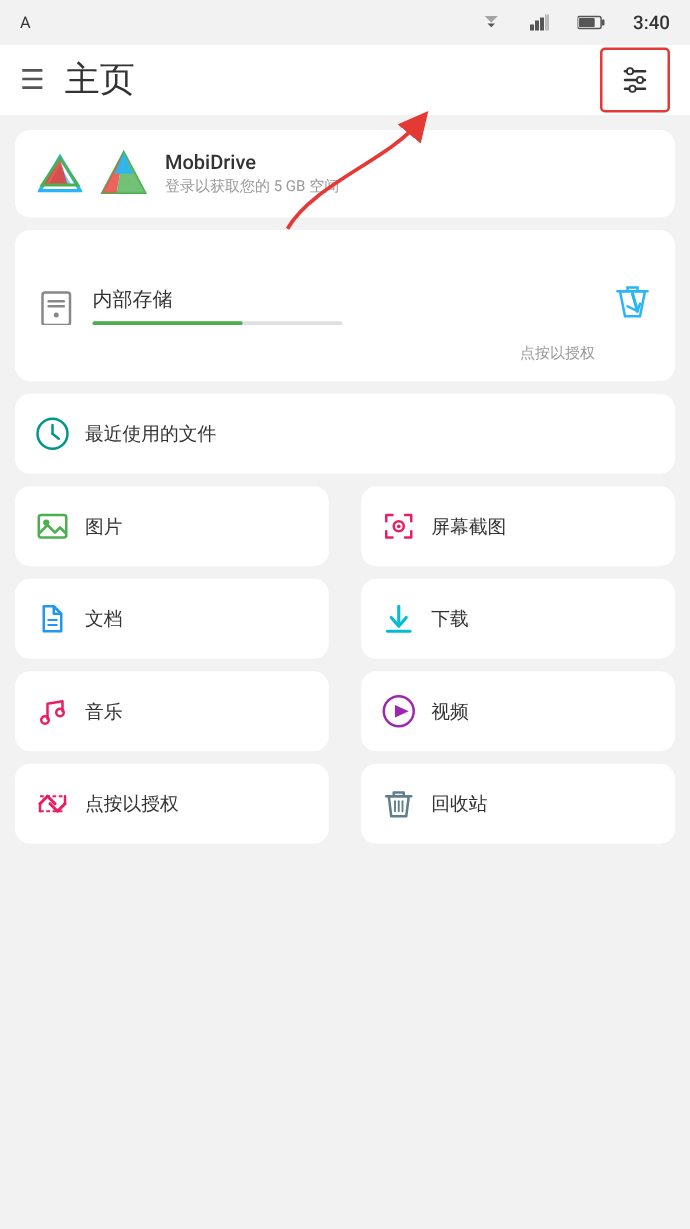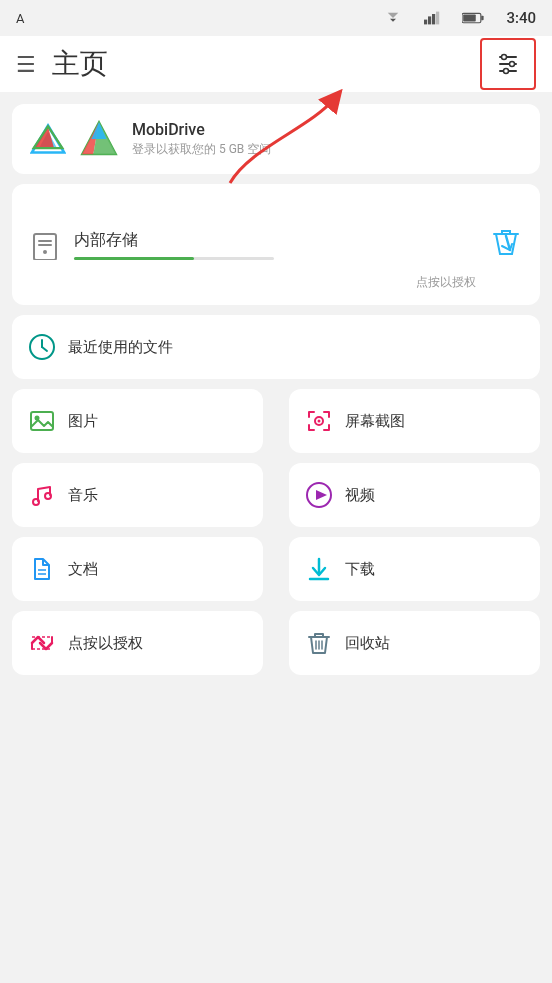--- a/index.html
+++ b/index.html
@@ -310,52 +310,52 @@
         <circle cx="14" cy="14" r="4" fill="none" stroke="#e91e63" stroke-width="2"></circle>
         <circle cx="14" cy="14" r="1.5" fill="#e91e63"></circle>
       </svg>
       <span class="grid-card-label">屏幕截图</span>
     </div>
   </div>
 
   <div class="grid-row">
     <div class="grid-card">
       <svg width="28" height="28" viewBox="0 0 28 28">
-        <path d="M10 20 L10 8 L22 6 L22 14" fill="none" stroke="#e91e63" stroke-width="2" stroke-linecap="round" stroke-linejoin="round"></path>
-        <circle cx="8" cy="21" r="3" fill="none" stroke="#e91e63" stroke-width="2"></circle>
-        <circle cx="20" cy="15" r="3" fill="none" stroke="#e91e63" stroke-width="2"></circle>
-      </svg>
-      <span class="grid-card-label">音乐</span>
-    </div>
-    <div class="grid-card">
-      <svg width="28" height="28" viewBox="0 0 28 28">
-        <circle cx="14" cy="14" r="12" fill="none" stroke="#9c27b0" stroke-width="2"></circle>
-        <polygon points="11,9 22,14 11,19" fill="#9c27b0"></polygon>
-      </svg>
-      <span class="grid-card-label">视频</span>
-    </div>
-  </div>
-
-  <div class="grid-row">
-    <div class="grid-card">
-      <svg width="28" height="28" viewBox="0 0 28 28">
         <path d="M7 4 L7 24 L21 24 L21 10 L15 4 Z" fill="none" stroke="#2196f3" stroke-width="2" stroke-linejoin="round"></path>
         <path d="M15 4 L15 10 L21 10" fill="none" stroke="#2196f3" stroke-width="2" stroke-linejoin="round"></path>
         <line x1="10" y1="15" x2="18" y2="15" stroke="#2196f3" stroke-width="1.5"></line>
         <line x1="10" y1="19" x2="18" y2="19" stroke="#2196f3" stroke-width="1.5"></line>
       </svg>
       <span class="grid-card-label">文档</span>
     </div>
     <div class="grid-card">
       <svg width="28" height="28" viewBox="0 0 28 28">
         <line x1="14" y1="4" x2="14" y2="18" stroke="#00bcd4" stroke-width="2.5" stroke-linecap="round"></line>
         <polyline points="8,13 14,20 20,13" fill="none" stroke="#00bcd4" stroke-width="2.5" stroke-linecap="round" stroke-linejoin="round"></polyline>
         <line x1="5" y1="24" x2="23" y2="24" stroke="#00bcd4" stroke-width="2.5" stroke-linecap="round"></line>
       </svg>
       <span class="grid-card-label">下载</span>
+    </div>
+  </div>
+
+  <div class="grid-row">
+    <div class="grid-card">
+      <svg width="28" height="28" viewBox="0 0 28 28">
+        <path d="M10 20 L10 8 L22 6 L22 14" fill="none" stroke="#e91e63" stroke-width="2" stroke-linecap="round" stroke-linejoin="round"></path>
+        <circle cx="8" cy="21" r="3" fill="none" stroke="#e91e63" stroke-width="2"></circle>
+        <circle cx="20" cy="15" r="3" fill="none" stroke="#e91e63" stroke-width="2"></circle>
+      </svg>
+      <span class="grid-card-label">音乐</span>
+    </div>
+    <div class="grid-card">
+      <svg width="28" height="28" viewBox="0 0 28 28">
+        <circle cx="14" cy="14" r="12" fill="none" stroke="#9c27b0" stroke-width="2"></circle>
+        <polygon points="11,9 22,14 11,19" fill="#9c27b0"></polygon>
+      </svg>
+      <span class="grid-card-label">视频</span>
     </div>
   </div>
 
   <div class="grid-row">
     <div class="grid-card">
       <svg width="28" height="28" viewBox="0 0 28 28">
         <polyline points="4,14 10,8 16,14" fill="none" stroke="#e91e63" stroke-width="2.5" stroke-linecap="round" stroke-linejoin="round"></polyline>
         <line x1="4" y1="14" x2="4" y2="20" stroke="#e91e63" stroke-width="2" stroke-linecap="round"></line>
         <polyline points="24,14 18,20 12,14" fill="none" stroke="#e91e63" stroke-width="2.5" stroke-linecap="round" stroke-linejoin="round"></polyline>
         <line x1="24" y1="14" x2="24" y2="8" stroke="#e91e63" stroke-width="2" stroke-linecap="round"></line>

